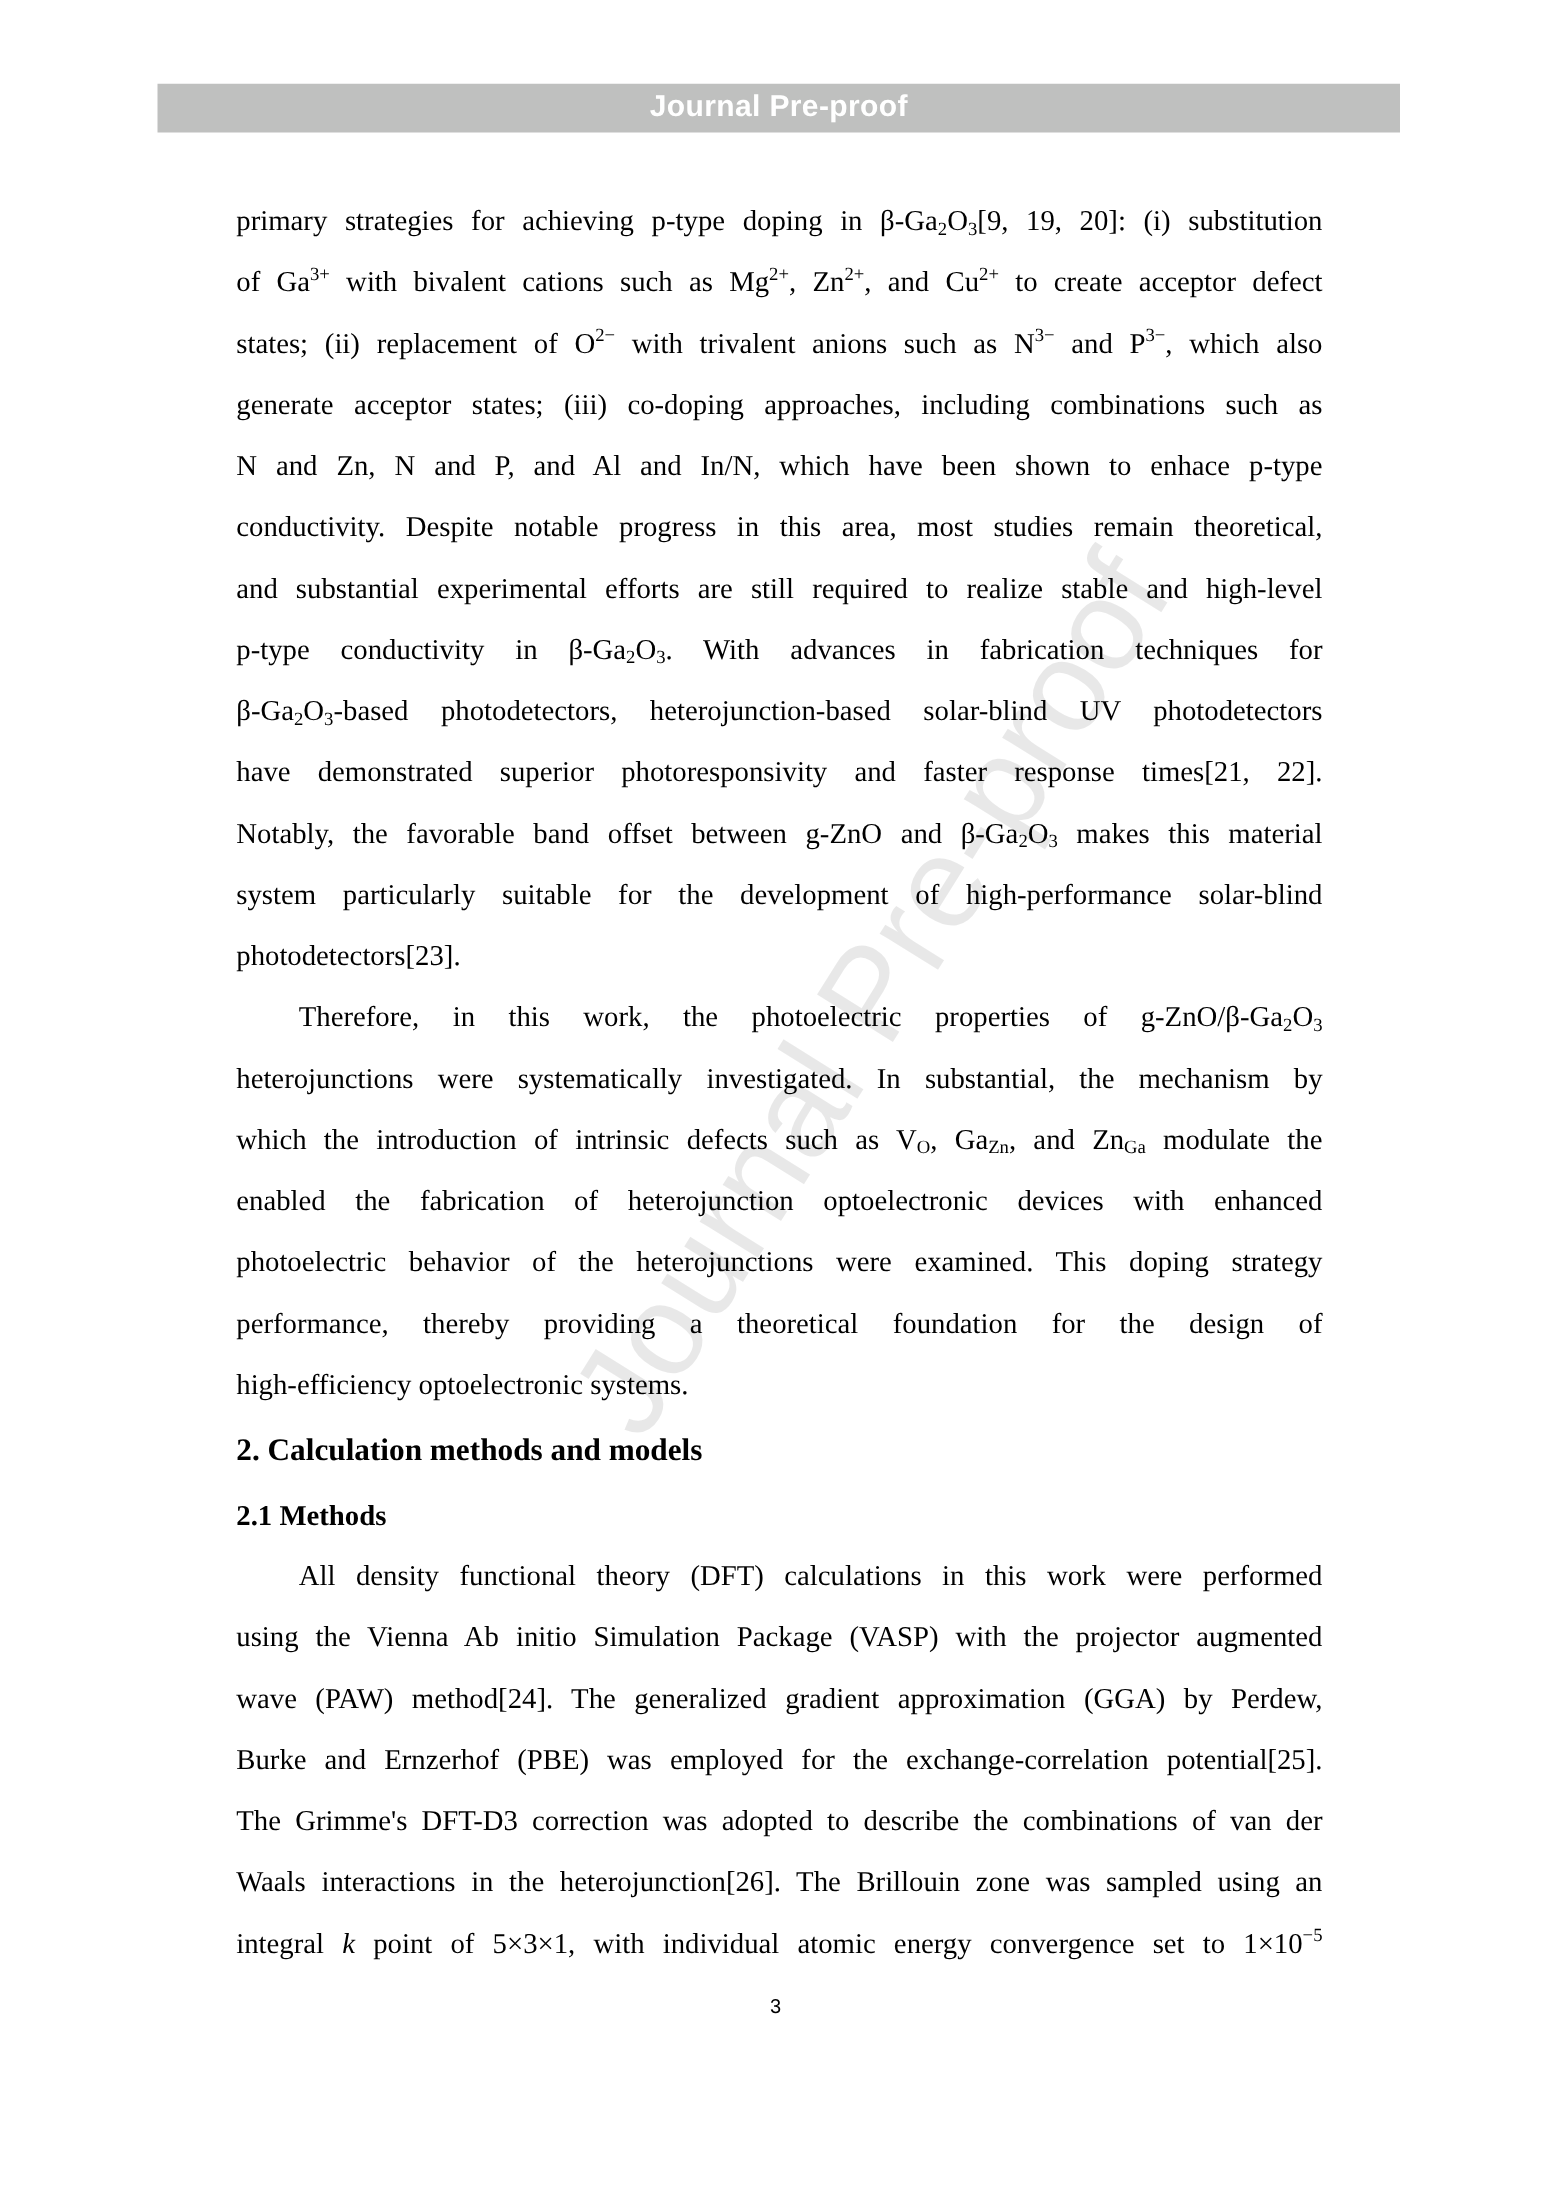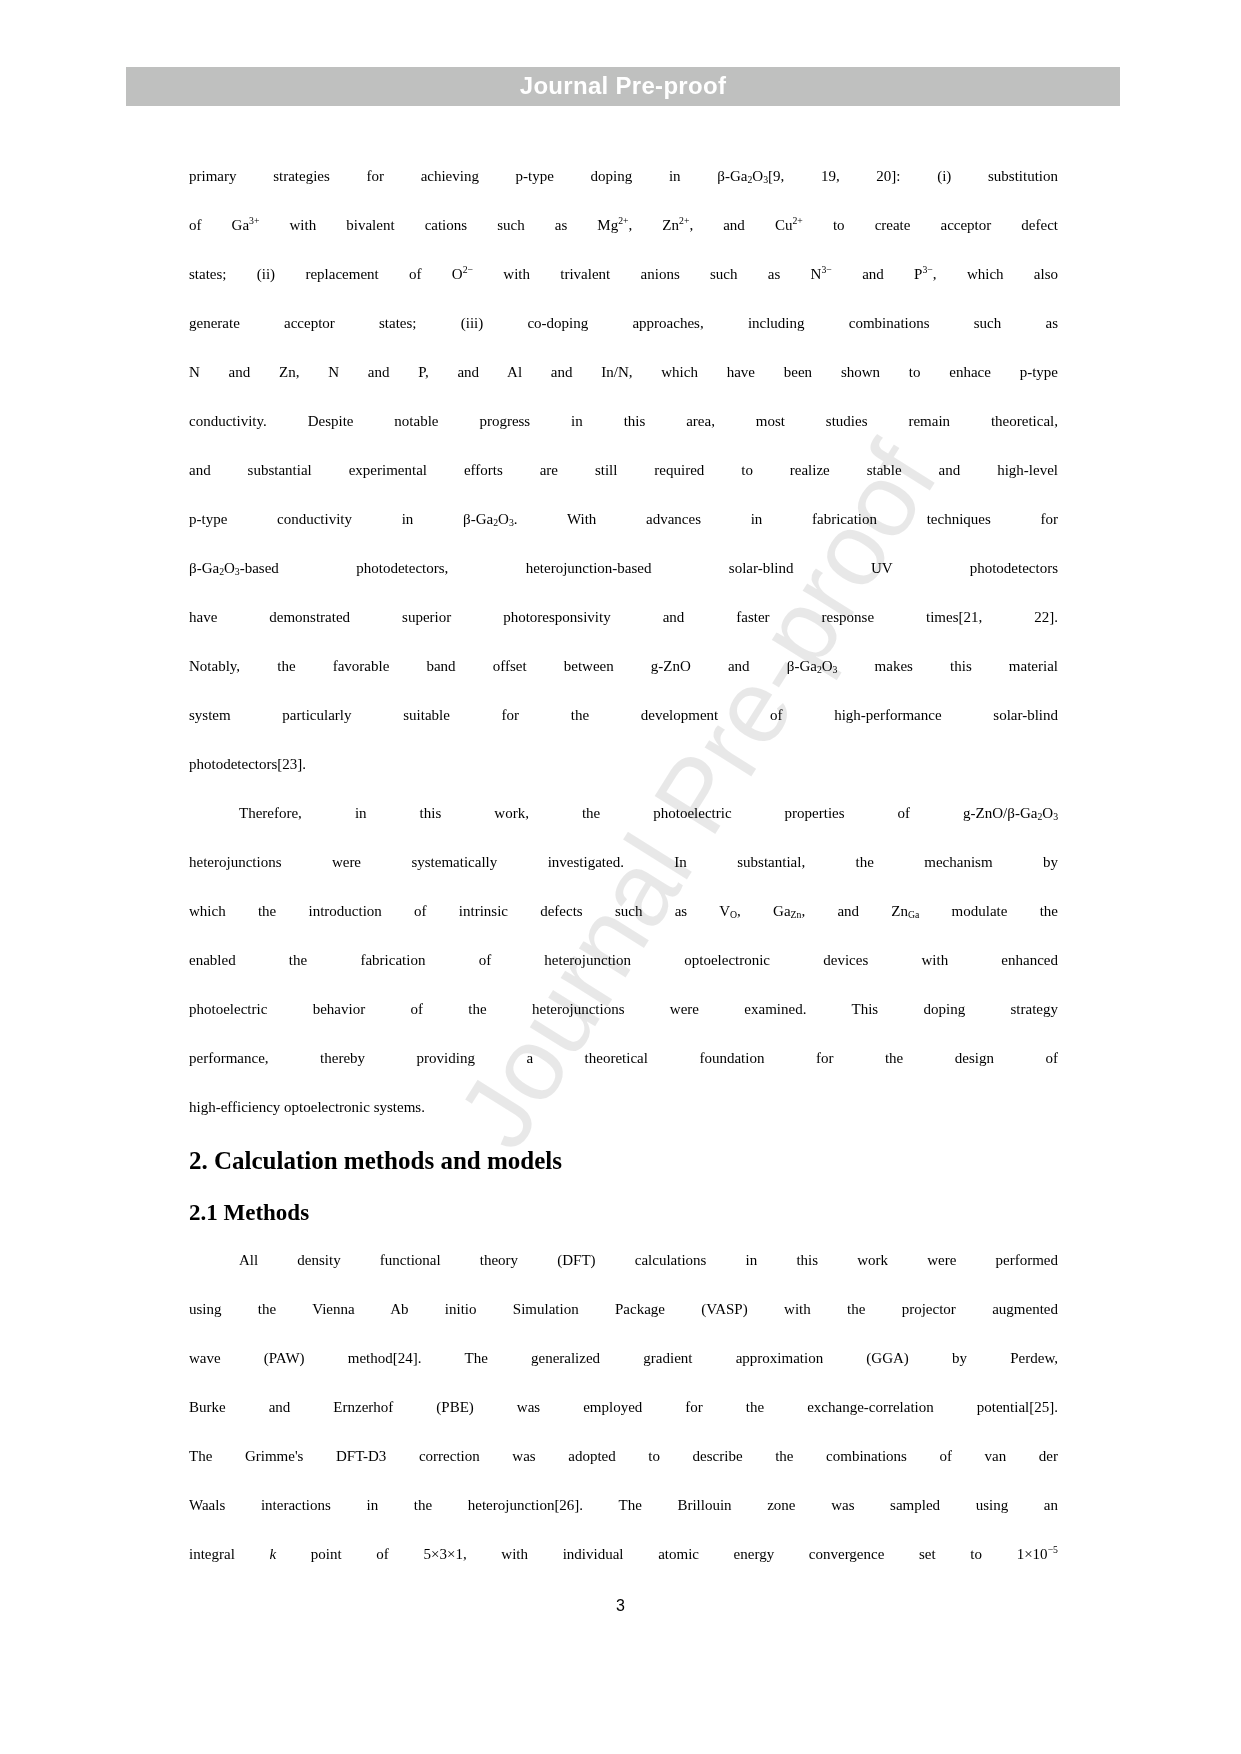--- a/index.html
+++ b/index.html
@@ -8,21 +8,21 @@
     .header-band { position: absolute; left: 126px; top: 67px; width: 994px; height: 39px;
                    background: #bfc0bf; }
     .header-title { position: absolute; left: 0; right: 0; top: 5px; text-align: center;
                     font-family: "Liberation Sans", "DejaVu Sans", sans-serif; font-weight: bold;
                     font-size: 24px; color: #ffffff; letter-spacing: 0.3px; }
     .watermark { position: absolute; left: 320px; top: 780px; width: 700px; text-align: center;
                  font-family: "Liberation Sans", "DejaVu Sans", sans-serif; font-size: 104px;
                  color: rgba(0,0,0,0.09); transform: rotate(-58deg); transform-origin: center;
                  white-space: nowrap; pointer-events: none; }
     .body { position: absolute; left: 189px; top: 152px; width: 869px; }
-    .line { height: 49px; line-height: 49px; font-size: 15px; white-space: nowrap;
+    .line { height: 49px; line-height: 49px; font-size: 23px; white-space: nowrap;
             text-align: justify; text-align-last: justify; }
     .line.last { text-align-last: left; }
     .line.indent { padding-left: 50px; }
     sub { font-size: 0.65em; vertical-align: -0.25em; line-height: 0; }
     sup { font-size: 0.65em; vertical-align: 0.6em; line-height: 0; }
     .h2 { height: 58px; line-height: 58px; font-size: 25px; font-weight: bold; }
     .h3 { height: 46px; line-height: 46px; font-size: 23px; font-weight: bold; }
     .page-number { position: absolute; left: 0; width: 1241px; top: 1597px; text-align: center;
                    font-family: "Liberation Sans", "DejaVu Sans", sans-serif; font-size: 16px; }
   </style>

